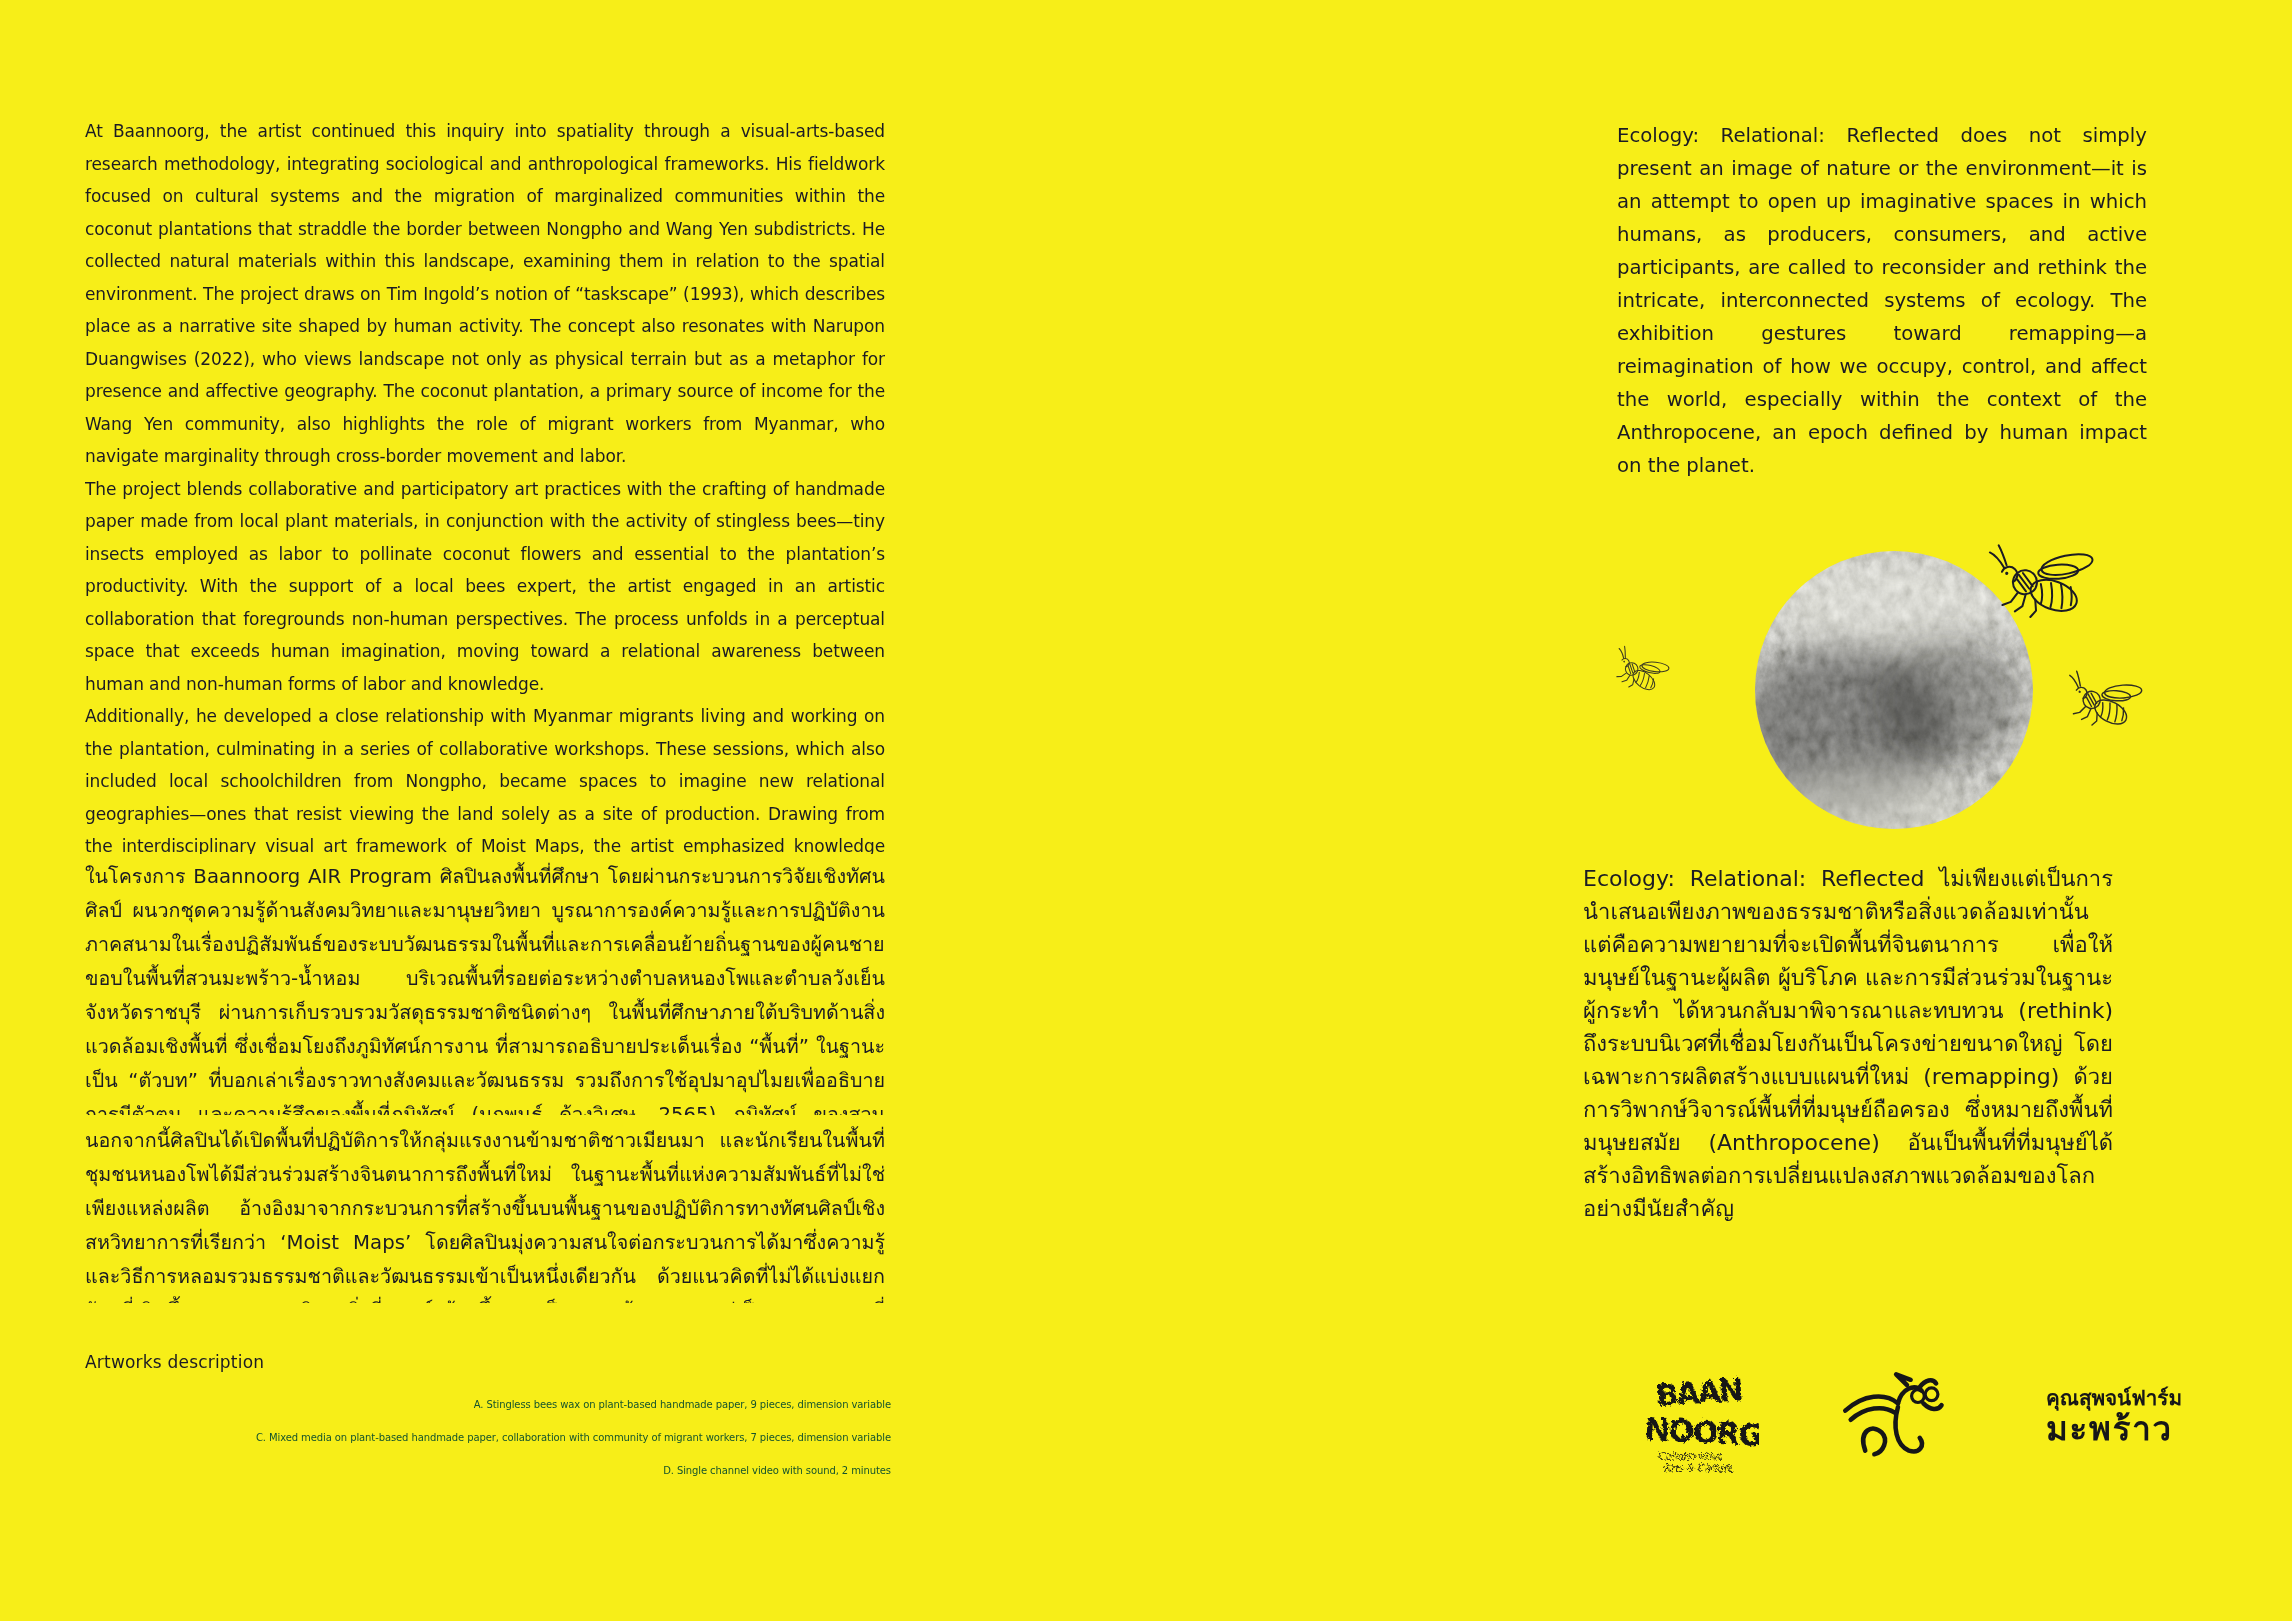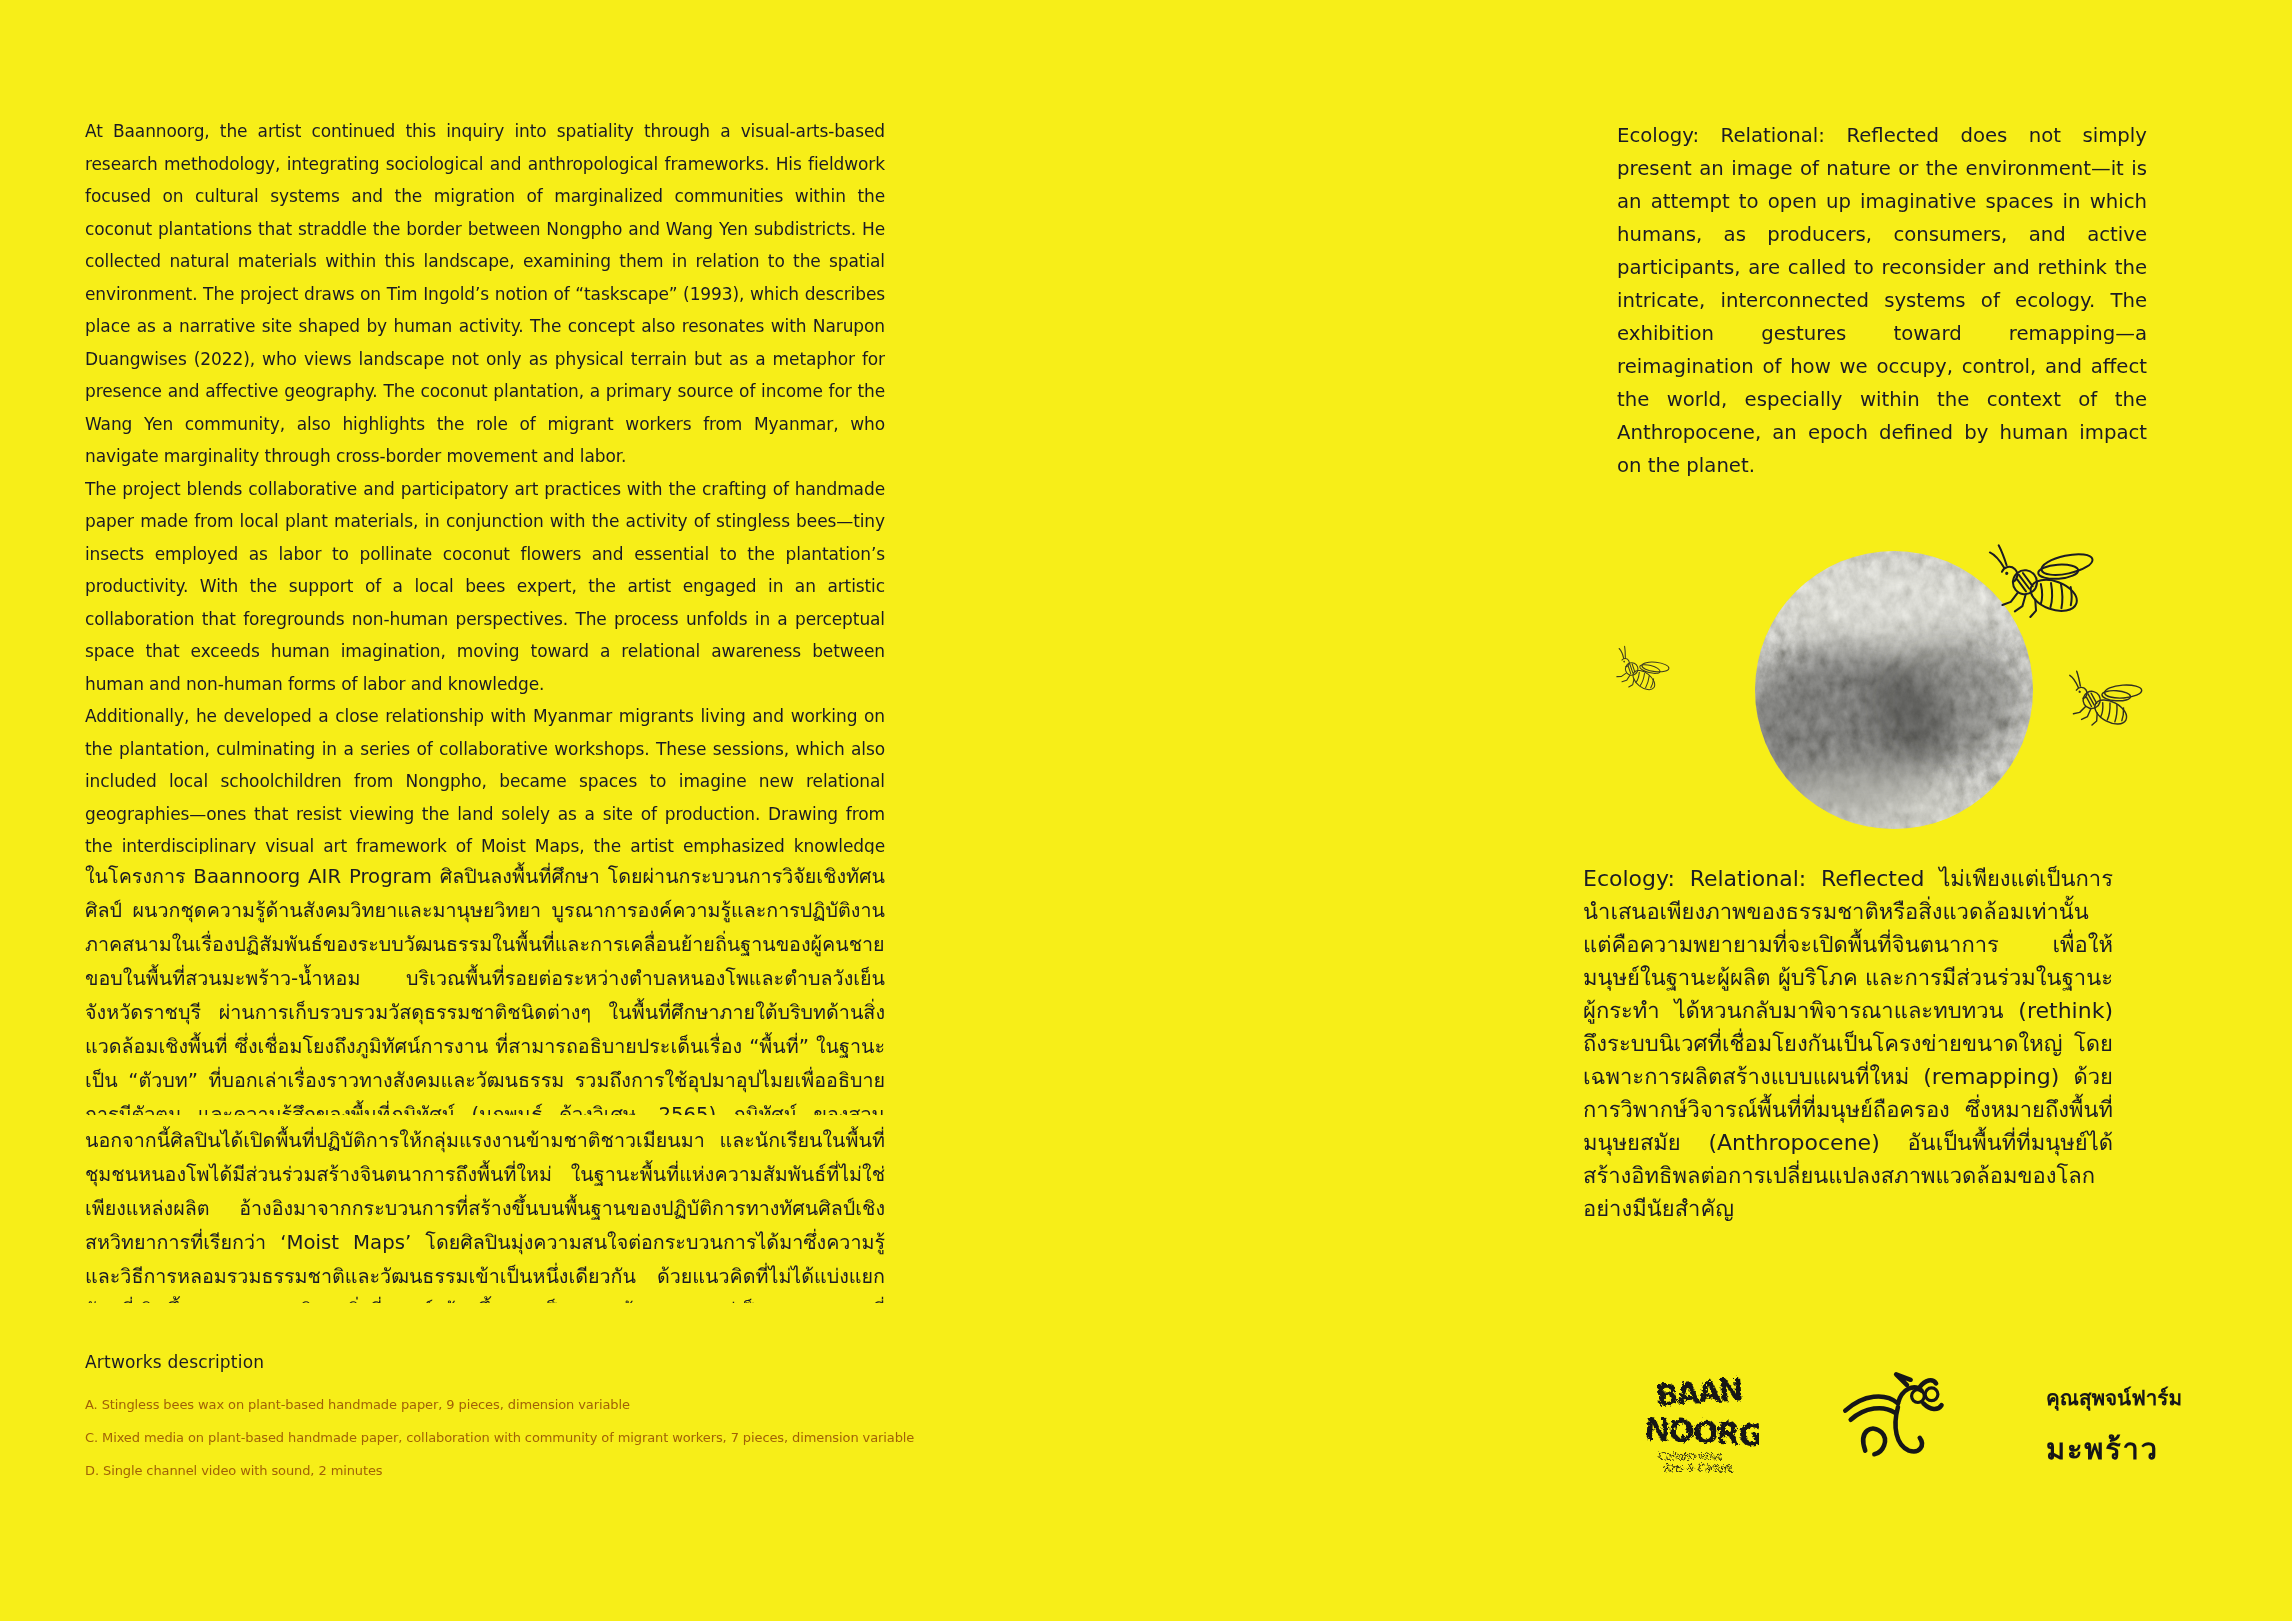--- a/index.html
+++ b/index.html
@@ -13,37 +13,37 @@
   .abs { position:absolute; }
   
   .en-left { left:85px; top:115px; width:800px; max-height:739px; overflow:hidden; }
   .en-left p { font-size:17px; line-height:32.5px; text-align:justify; letter-spacing:-0.1px; }
   .thai-left-1 { left:85px; top:860px; width:800px; max-height:255px; overflow:hidden;
                  font-size:19.7px; line-height:34px; text-align:justify; }
   .thai-left-2 { left:85px; top:1124px; width:800px; max-height:179px; overflow:hidden;
                  font-size:19.7px; line-height:34px; text-align:justify; }
   .artworks { left:85px; top:1352px; width:806px; }
   .artworks .hd { font-size:17px; font-weight:400; letter-spacing:0.2px; margin-bottom:16px; }
-  .artworks .item { font-size:13px; line-height:33px; white-space:nowrap; color:#a16207; letter-spacing:-0.1px; }
+  .artworks .item { font-size:10px; line-height:33px; white-space:nowrap; color:#14532d; letter-spacing:-0.1px;text-align:right; }
   
   .en-right { left:1617px; top:119px; width:530px; max-height:407px; overflow:hidden; }
   .en-right p { font-size:19.7px; line-height:33px; text-align:justify; }
   .thai-right { left:1583px; top:862px; width:530px; max-height:372px; overflow:hidden;
                 font-size:22px; line-height:33px; text-align:justify; }
   .photo { left:1755px; top:551px; width:278px; height:278px; }
   .bee { position:absolute; }
   .bee-tr { left:1981px; top:533px; width:140px; height:100px; transform:rotate(6deg); }
   .bee-l  { left:1608px; top:647px; width:73px; height:53px; transform:rotate(24deg); opacity:0.85; }
   .bee-r  { left:2060px; top:667px; width:100px; height:72px; transform:rotate(14deg); opacity:0.9; }
   
   .logo-baan { left:1641px; top:1372px; width:118px; height:109px; }
   .logo-goat { left:1838px; top:1367px; width:109px; height:100px; }
   .logo-farm { left:2046px; top:1385px; width:143px; font-weight:bold; color:#161618; }
   .logo-farm .l1 { font-size:20.6px; line-height:27px; }
-  .logo-farm .l2 { font-size:29px; line-height:34px; letter-spacing:1.8px;margin-top:20px; }
+  .logo-farm .l2 { font-size:33px; line-height:34px; letter-spacing:1.8px; }
   svg text { font-family:"DejaVu Sans", sans-serif; }
 </style>
 </head>
 <body>
 
 <svg width="0" height="0" style="position:absolute" aria-hidden="true">
   <defs>
     <symbol id="bee" viewBox="0 0 140 100">
       <g fill="none" stroke="#1B1B24" stroke-width="2" stroke-linecap="round" stroke-linejoin="round">
         <path d="M22 40 C 16 32, 12 28, 6 26"></path>

